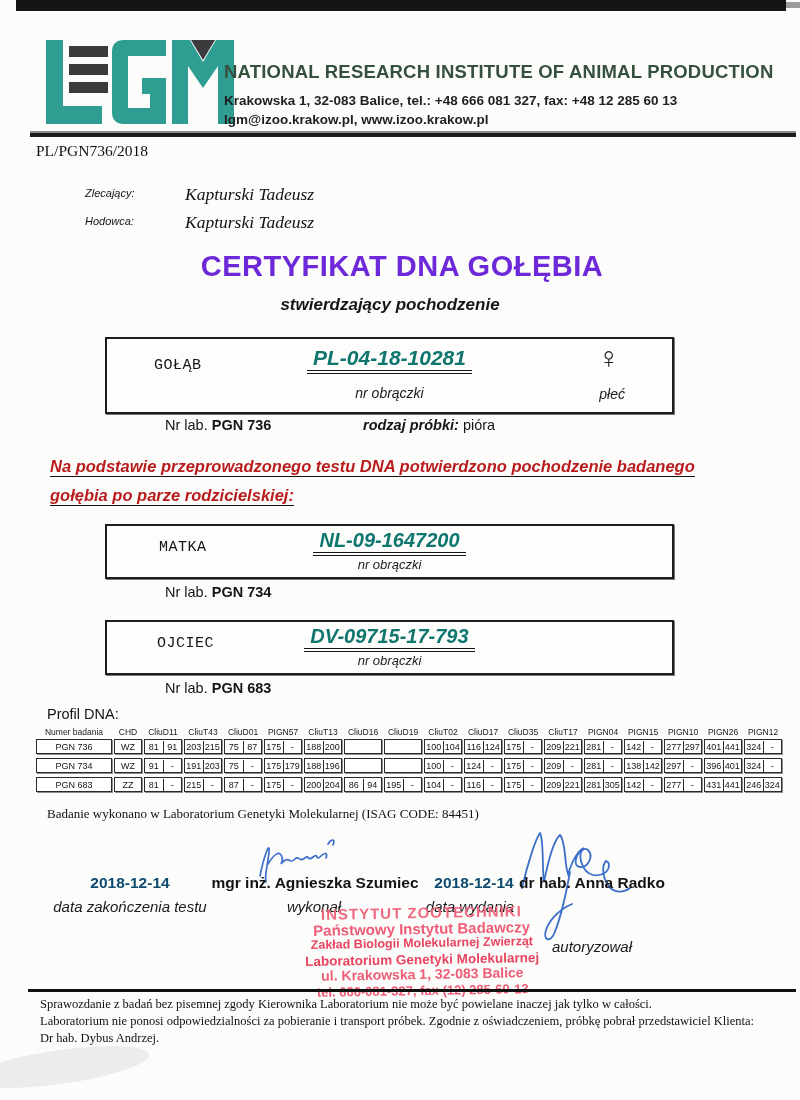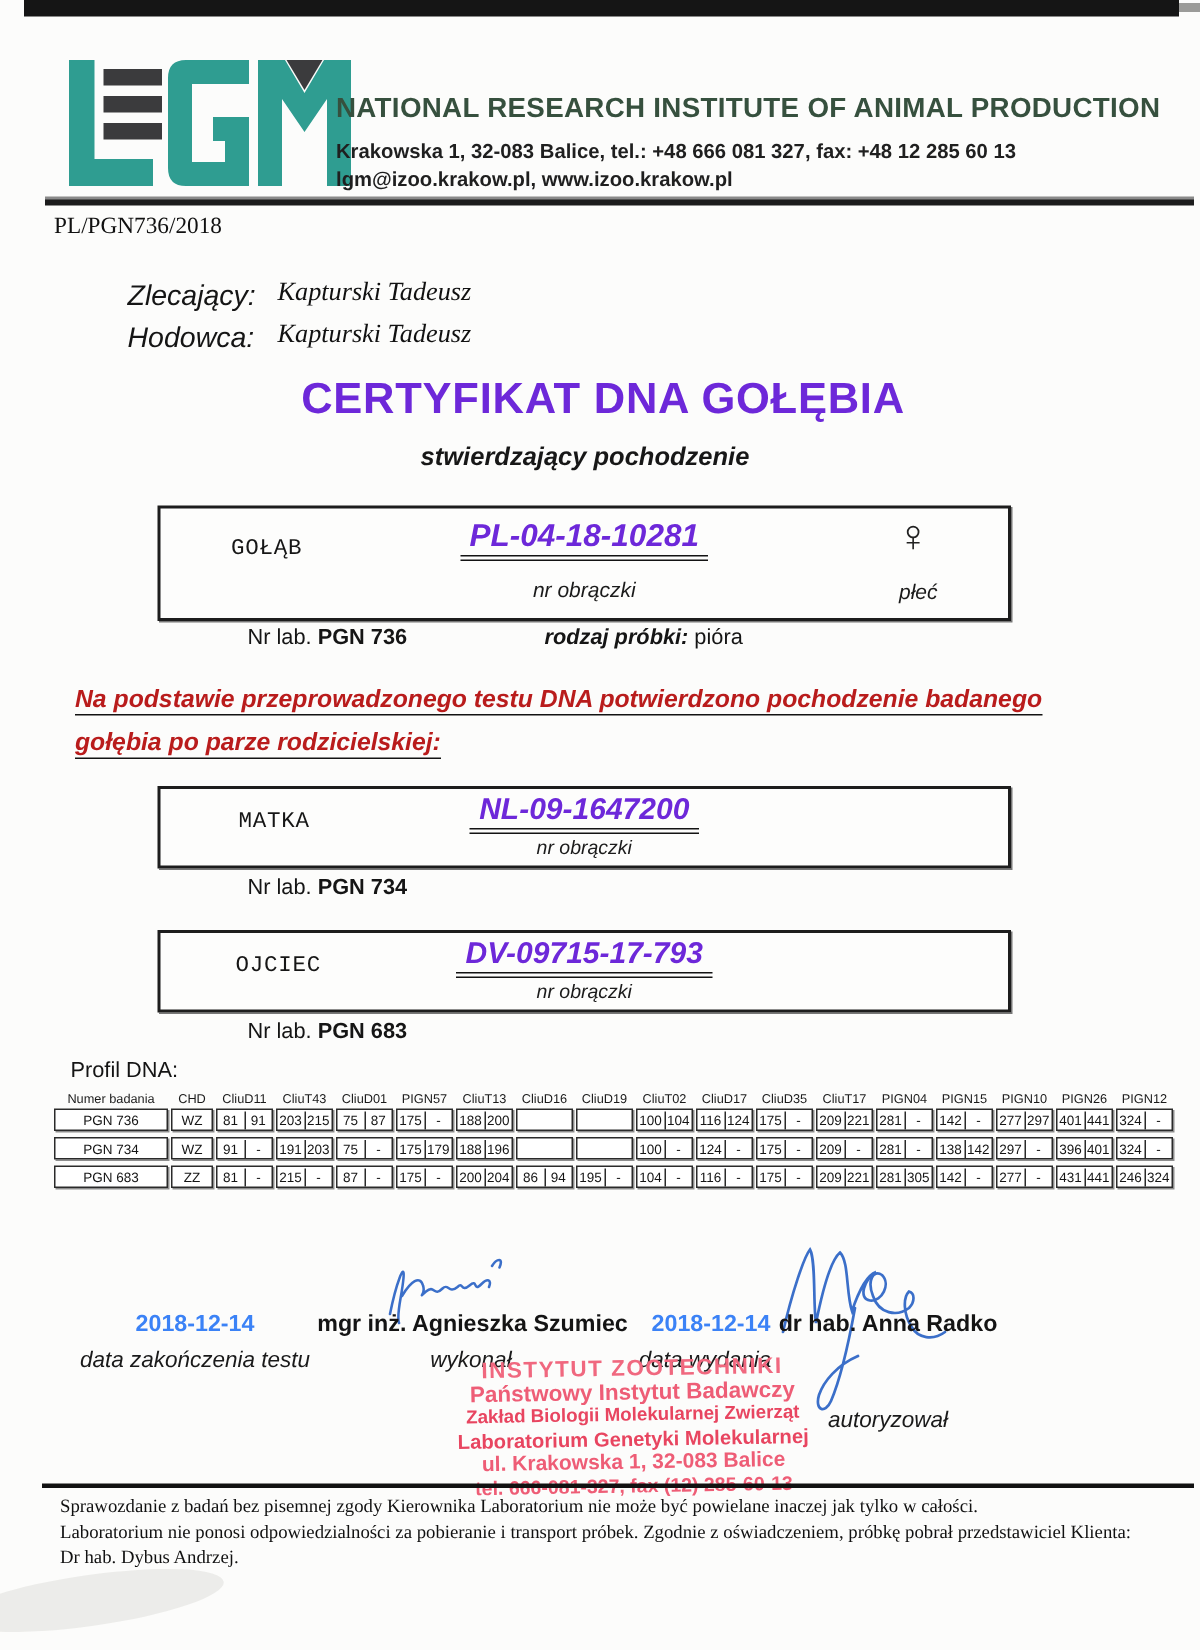--- a/index.html
+++ b/index.html
@@ -11,30 +11,30 @@
   .scan-bar2{left:786px;top:2px;width:14px;height:6px;background:#9b9b99;}
   .smudge{left:-30px;top:1050px;width:180px;height:34px;background:#d9d9d5;opacity:.45;transform:rotate(-8deg);border-radius:50%;}
 
   
   .org-line{left:224px;color:#36503e;font-weight:bold;font-size:18.5px;letter-spacing:.2px;white-space:nowrap;}
   .addr-line{left:224px;color:#1f1f1f;font-weight:600;font-size:13.5px;white-space:nowrap;}
   .header-rule{left:30px;top:133px;width:766px;height:4px;background:#1c1c1c;box-shadow:0 -2px 0 #8a8a8a;}
   .doc-number{left:36px;top:142px;font-size:15.5px;color:#111;}
 
   
-  .party-label{font-style:italic;font-size:19px;color:#151515;}
+  .party-label{font-style:italic;font-size:11px;color:#151515;}
   .party-name{font-family:"Liberation Serif",serif;font-style:italic;font-size:17.5px;color:#111;}
 
   .main-title{left:12px;top:250px;width:780px;text-align:center;font-weight:bold;font-size:29px;color:#6d28d9;letter-spacing:.5px;}
   .sub-title{left:0;top:295px;width:780px;text-align:center;font-weight:bold;font-style:italic;font-size:17px;color:#171717;}
 
   
   .info-box{border:2px solid #1d1d1d;box-shadow:1px 1px 0 #777;background:#fdfdfc;}
   .box-label{font-size:15px;color:#161616;letter-spacing:.5px;font-family:Liberation Mono, monospace;}
-  .ring{font-weight:bold;font-style:italic;font-size:21px;color:#6d28d9;border-bottom:4px double #131313;padding:0 6px 1px 6px;}
+  .ring{font-weight:bold;font-style:italic;font-size:21px;color:#0f766e;border-bottom:4px double #131313;padding:0 6px 1px 6px;}
   .ring-sm{font-size:20px;}
   .caption{font-style:italic;font-size:14px;color:#1b1b1b;}
   .caption-sm{font-size:13px;}
   .center-line{left:0;width:100%;text-align:center;}
   .female{font-size:30px;font-weight:300;color:#222;}
   .lab-line{font-size:14.5px;color:#151515;}
   .lab-line b{font-weight:bold;}
   .sample-label{font-style:italic;font-weight:600;}
 
   .statement{left:50px;top:452px;width:700px;font-weight:bold;font-style:italic;font-size:16.5px;line-height:28.5px;color:#b91c1c;}
@@ -53,21 +53,21 @@
   .col-chd{width:28px;}
   .col-m{width:38px;}
   .pair{justify-content:stretch;padding:0;}
   .pair span{flex:1;text-align:center;line-height:12px;}
   .pair span + span{border-left:1px solid #2a2a2a;}
 
   .isag-line{left:47px;top:806px;font-size:13px;color:#111;}
 
   
   .sig-name{font-size:15.5px;font-weight:600;color:#141414;white-space:nowrap;transform:translateX(-50%);}
-  .sig-date{font-size:15.5px;font-weight:bold;color:#3b82f6;white-space:nowrap;transform:translateX(-50%);}
+  .sig-date{font-size:15.5px;font-weight:bold;color:#0c4a6e;white-space:nowrap;transform:translateX(-50%);}
   .sig-caption{font-style:italic;font-size:15px;color:#1a1a1a;white-space:nowrap;transform:translateX(-50%);}
 
   
   .stamp{left:296px;top:905px;width:252px;text-align:center;transform:rotate(-1deg);line-height:15.5px;}
   .stamp div{white-space:nowrap;}
   .st1{font-size:15px;font-weight:600;letter-spacing:1px;color:#f0687f;}
   .st2{font-size:15px;font-weight:600;color:#ee5d76;}
   .st3{font-size:12.5px;font-weight:bold;color:#e84560;}
   .st4{font-size:13.5px;font-weight:bold;color:#e84560;}
   .st5{font-size:14px;font-weight:600;color:#ee5d76;}
@@ -372,20 +372,21 @@
             <span>441</span>
           </div>
           <div class="cellbox col-m pair">
             <span>246</span>
             <span>324</span>
           </div>
         </div>
       </div>
   </div>
 
+  <div class="abs isag-line serif">Badanie wykonano w Laboratorium Genetyki Molekularnej (ISAG CODE: 84451)</div>
 
   <div class="abs" style="left:252px;top:832px;">
     <svg width="120" height="52" viewBox="0 0 120 52">
       <path d="M8 44 C12 24 18 8 17 20 C16 32 12 44 14 50 M16 32 C22 22 28 18 30 25 C32 31 26 34 32 29 C38 24 37 33 43 27 C47 23 47 31 53 26 C57 22 55 30 61 25 C67 20 63 30 69 24 C73 20 76 21 74 26 M76 12 C79 7 84 6 81 13" fill="none" stroke="#3b6fc9" stroke-width="1.7" stroke-linecap="round"></path>
     </svg>
   </div>
   <div class="abs" style="left:512px;top:826px;">
     <svg width="150" height="120" viewBox="0 0 150 120">
       <path d="M10 62 C16 36 24 12 28 7 C32 14 30 44 32 56 C36 36 42 14 48 9 C54 15 52 36 56 48 C60 36 66 24 72 22 C64 27 60 40 68 41 C76 42 82 30 76 24 C70 20 66 28 70 38 C74 50 86 52 94 46 C98 42 98 36 94 35 C90 39 90 50 96 59 C100 66 110 68 118 62 M58 46 C54 68 48 94 42 108 C38 117 31 114 34 104 C37 95 46 84 60 78" fill="none" stroke="#3b6fc9" stroke-width="1.8" stroke-linecap="round"></path>
     </svg>

